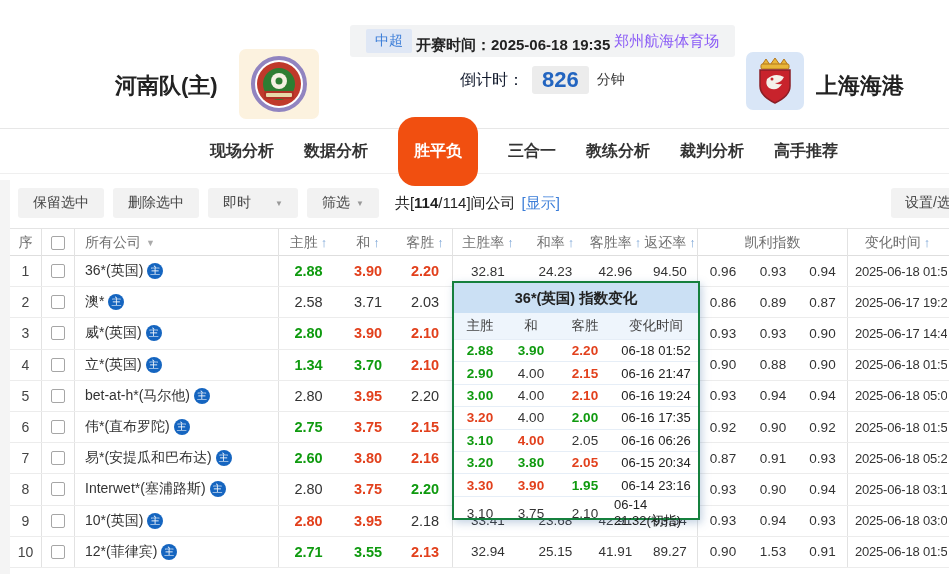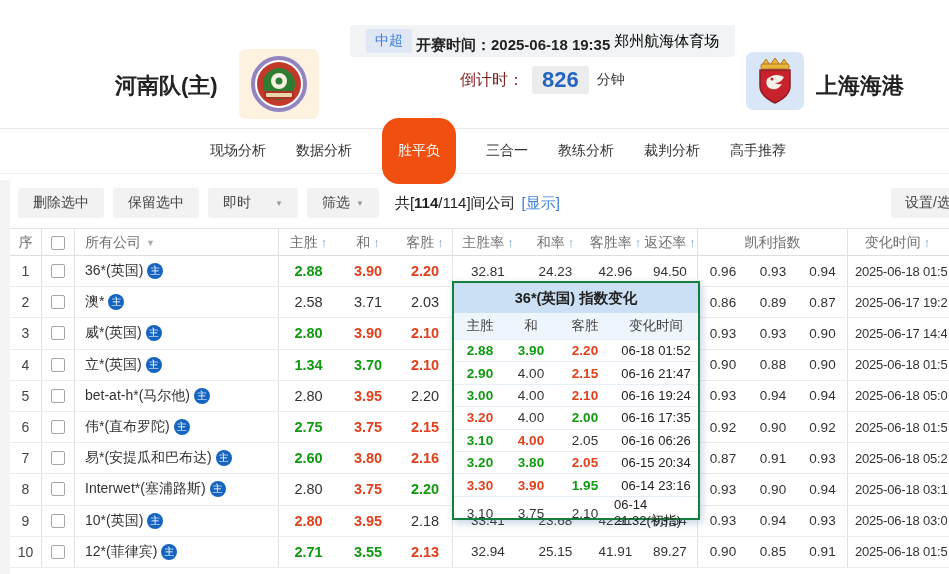--- a/index.html
+++ b/index.html
@@ -8,41 +8,41 @@
     position:relative; overflow:hidden; background:#fff;
     font-family:"Liberation Sans","DejaVu Sans",sans-serif; color:#333;
   }
   
   .topbar { position:absolute; left:350px; top:25px; height:32px;
     background:#f2f3f4; border-radius:3px; display:flex; align-items:center;
     padding:0 16px; gap:4px; white-space:nowrap; }
   .league-chip { background:#dfe7f5; color:var(--link); font-size:14px;
     padding:3px 9px; border-radius:2px; }
   .kickoff { font-size:15px; font-weight:bold; color:#222;margin-top:8px; }
-  .venue { font-size:15px; color:#000000; }
+  .venue { font-size:15px; color:#8b5cf6; }
   
   .match-header { position:absolute; left:0; top:42px; width:949px; height:86px; }
   .team-name { position:absolute; font-size:22px; font-weight:bold; color:#222; }
   .home-name { left:115px; top:29px; }
   .away-name { left:816px; top:29px; }
   .logo-box { position:absolute; border-radius:7px; display:flex;
     align-items:center; justify-content:center; }
   .home-logo-box { left:239px; top:7px; width:80px; height:70px; background:#fcf2df; }
   .away-logo-box { left:746px; top:10px; width:58px; height:58px; background:#d9e6f7; }
   .countdown { position:absolute; left:460px; top:24px; display:flex;
     align-items:center; gap:8px; }
-  .cd-label { font-size:16px; color:#7f1d1d; }
+  .cd-label { font-size:16px; color:#0f172a; }
   .cd-chip { background:#ececec; border-radius:3px; padding:1px 10px;
     font-size:22px; font-weight:bold; color:var(--countdown); }
   .cd-unit { font-size:14px; color:#333; }
   
   .nav { position:absolute; left:0; top:128px; width:949px; height:46px;
     border-top:1px solid #e7e7e7; border-bottom:1px solid #efefef;
     display:flex; align-items:center; gap:30px; padding-left:210px; background:#fff; }
-  .tab { font-size:14px; font-weight:normal; color:#333; cursor:pointer; white-space:nowrap; }
+  .tab { font-size:16px; font-weight:bold; color:#333; cursor:pointer; white-space:nowrap; }
   .tab.active { background:var(--accent); color:#fff; border-radius:17px; padding:24px 16px; }
   
   .toolbar { position:absolute; left:0; top:180px; width:949px; height:46px;
     display:flex; align-items:center; }
   .tbtn { background:#f2f2f2; border:none; border-radius:3px; height:30px;
     font-size:14px; color:#444; display:inline-flex; align-items:center;
     justify-content:center; padding:0 15px; white-space:nowrap;
     font-family:inherit; }
   .tbtn.dd { justify-content:space-between; }
   .caret { font-size:8px; color:#999; margin-left:14px; }
@@ -140,22 +140,22 @@
     <span class="tab active">胜平负</span>
     <span class="tab">三合一</span>
     <span class="tab">教练分析</span>
     <span class="tab">裁判分析</span>
     <span class="tab">高手推荐</span>
   </div>
 
 <div class="left-strip"></div>
 <div class="toolbar">
   <div style="margin-left:18px; display:flex; align-items:center; gap:9px;">
+    <button class="tbtn">保留选中</button>
     <button class="tbtn">删除选中</button>
-    <button class="tbtn">保留选中</button>
     <button class="tbtn dd" style="width:90px">
         <span>即时</span>
         <span class="caret">▼</span>
       </button>
     <button class="tbtn dd">
         <span>筛选</span>
         <span class="caret" style="margin-left:6px">▼</span>
       </button>
   </div>
   <span class="count-text"><span>共[</span><b>114</b><span>/114]间公司</span></span>
@@ -410,21 +410,21 @@
         <span class="badge">主</span>
       </div>
       <div class="td odds o-green">2.71</div>
       <div class="td odds o-green">3.55</div>
       <div class="td odds o-red bR">2.13</div>
       <div class="td num">32.94</div>
       <div class="td num">25.15</div>
       <div class="td num">41.91</div>
       <div class="td num bR">89.27</div>
       <div class="td num">0.90</div>
-      <div class="td num">0.85</div>
+      <div class="td num">1.53</div>
       <div class="td num bR">0.91</div>
       <div class="td c-time">2025-06-18 01:54</div>
     </div>
   </div>
 <div class="row-sliver"></div>
 
 <div class="popup">
   <div class="popup-title">36*(英国) 指数变化</div>
   <div class="popup-grid popup-head" id="popup-head">
       <div class="ph">主胜</div>

